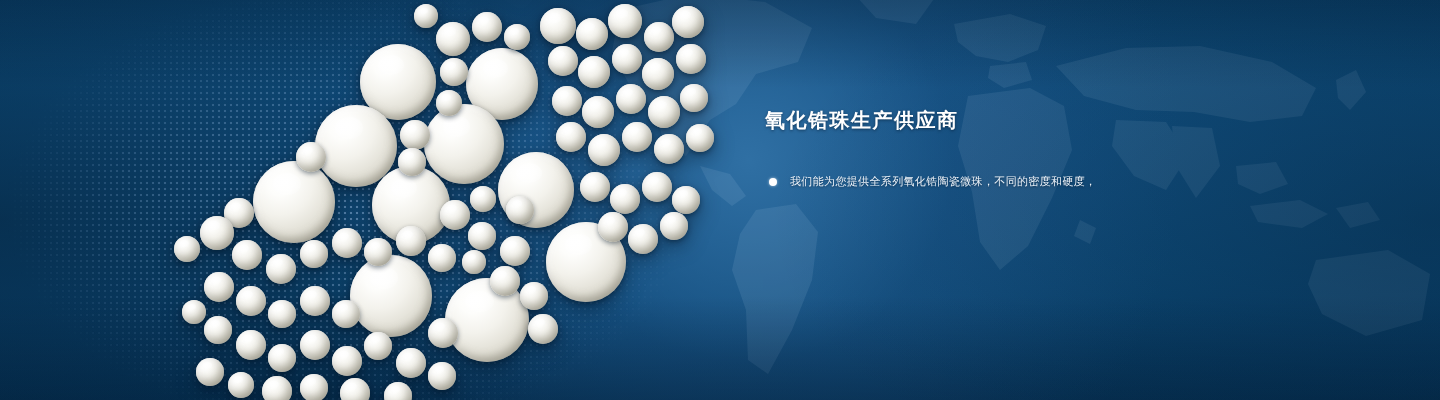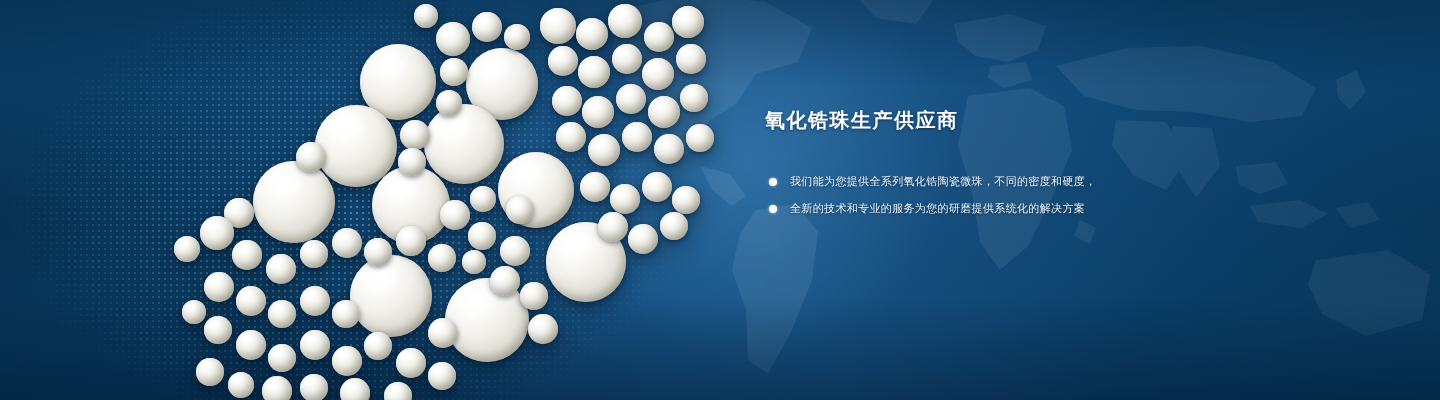--- a/index.html
+++ b/index.html
@@ -248,21 +248,17 @@
 
   <div class="content">
 
     <div class="headline">氧化锆珠生产供应商</div>
 
     <ul class="bullets">
       <li class="bullet">
         <span class="dot"></span>
         <span class="ln">我们能为您提供全系列氧化锆陶瓷微珠，不同的密度和硬度，</span>
       </li>
-      <li class="bullet">
-        <span class="dot"></span>
-        <span class="ln">全新的技术和专业的服务为您的研磨提供系统化的解决方案</span>
-      </li>
     </ul>
 
   </div>
 
 </div>
 
 </body></html>

